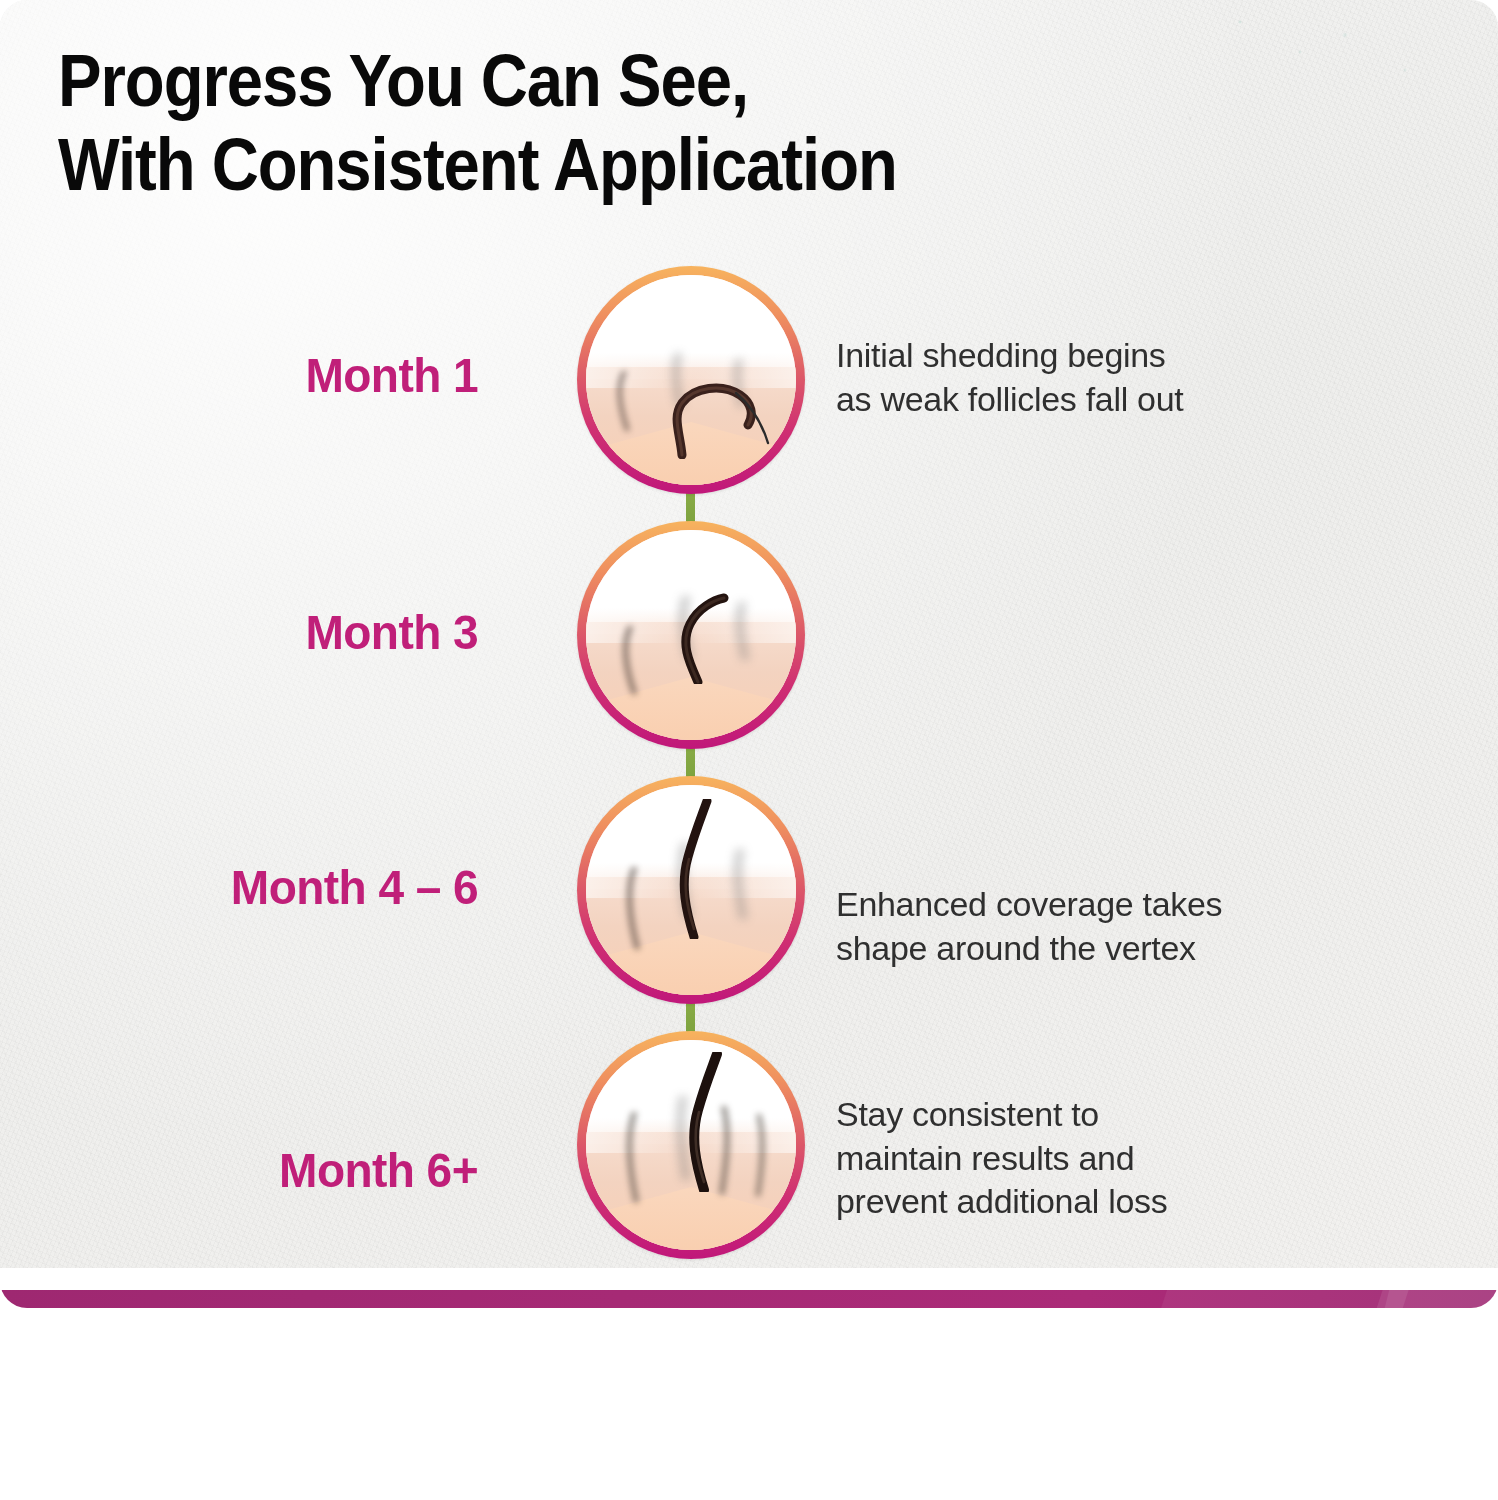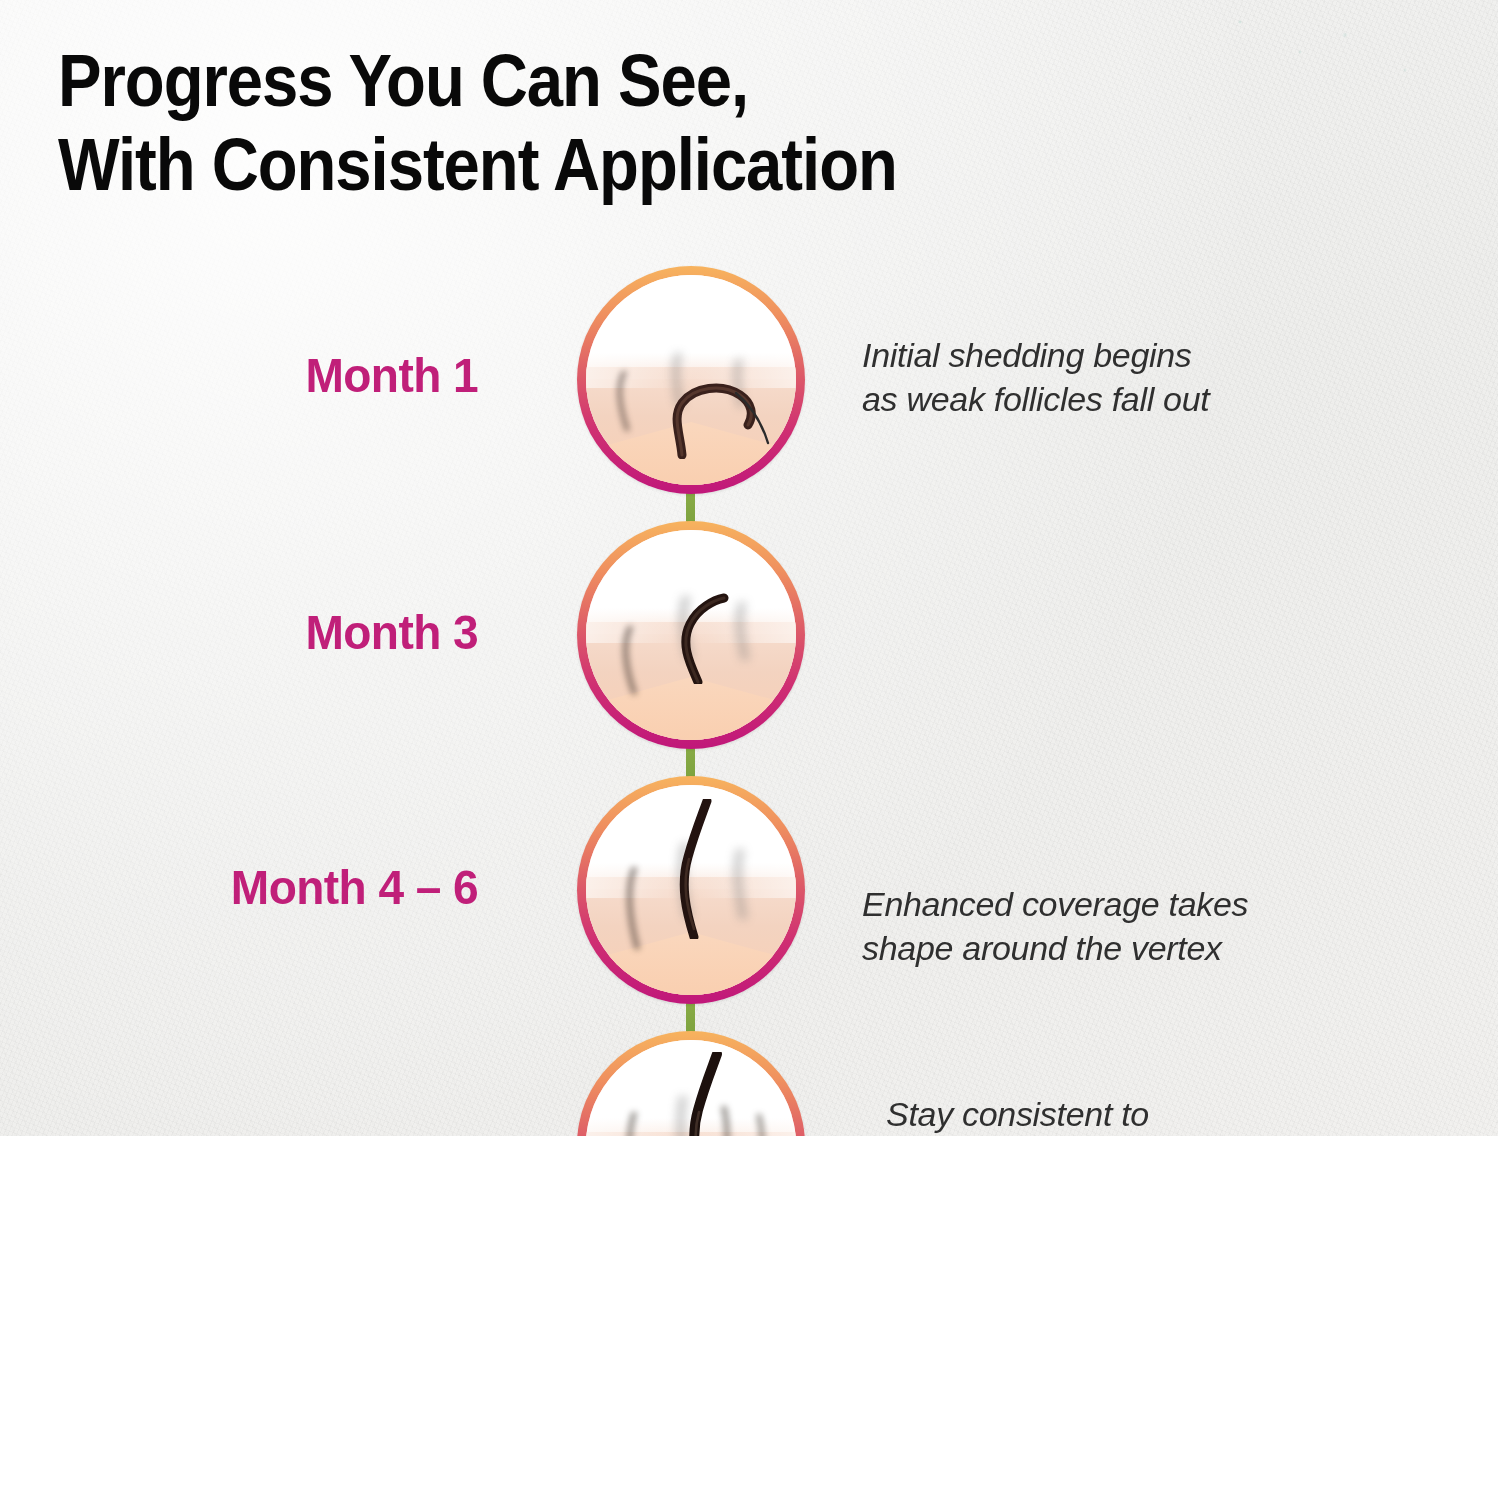--- a/index.html
+++ b/index.html
@@ -4,22 +4,23 @@
 <style>
   html,body{margin:0;padding:0;}
   body{
     width:1498px;height:1500px;
     background:#ffffff;
     font-family:"Liberation Sans", sans-serif;
     overflow:hidden;
   }
   .poster{
     position:relative;
-    width:1498px;height:1136px;
+    width:1498px;height:1308px;
     overflow:hidden;
+    border-radius:27px;
   }
 
   
   .paper{
     position:absolute;left:0;top:0;width:1498px;height:1268px;
     background:
       radial-gradient(circle at 18% 12%, rgba(255,255,255,0.9) 0%, rgba(255,255,255,0) 60%),
       repeating-linear-gradient(112deg, rgba(0,0,0,0.022) 0px, rgba(0,0,0,0.022) 1px, rgba(255,255,255,0) 1px, rgba(255,255,255,0) 4px),
       repeating-linear-gradient(22deg, rgba(0,0,0,0.018) 0px, rgba(0,0,0,0.018) 1px, rgba(255,255,255,0) 1px, rgba(255,255,255,0) 5px),
       repeating-linear-gradient(68deg, rgba(0,0,0,0.013) 0px, rgba(0,0,0,0.013) 2px, rgba(255,255,255,0) 2px, rgba(255,255,255,0) 7px),
@@ -115,25 +116,24 @@
     letter-spacing:-0.6px;
     color:#c01f79;
     transform:scaleX(0.96);
     transform-origin:right center;
     white-space:nowrap;
   }
 
   
   .desc{
     position:absolute;
-    left:862px;
+    left:836px;
     width:560px;
     font-size:34px;
     line-height:1.28;
-    font-style:italic;
     color:#2f2f2f;
     letter-spacing:-0.3px;
     white-space:pre-line;
   }
 
   
   .footer{
     position:absolute;left:0;top:1290px;width:1498px;height:210px;
     background:linear-gradient(105deg,#9e2871 0%, #a62a75 40%, #ab2b78 70%, #9d2570 100%);
     overflow:hidden;
@@ -347,21 +347,21 @@
           </div>
           <div class="hair" style="left:96px;top:12px;">
             <svg width="46" height="140" viewBox="0 0 46 140">
               <path d="M22 138 C14 112, 8 86, 16 58 C22 36, 30 16, 35 2" stroke="#1d110e" stroke-width="10" fill="none" stroke-linecap="round"></path>
               <path d="M16 58 C22 36, 30 16, 35 2" stroke="#1d110e" stroke-width="3.4" fill="none" stroke-linecap="round"></path>
               <path d="M22 130 C15 108, 10 86, 17 60" stroke="#6a5244" stroke-width="2.6" fill="none" stroke-linecap="round" opacity=".45"></path>
             </svg>
           </div>
         </div>
       </div>
-      <div class="desc" style="top:62px;margin-left:24px;">Stay consistent to
+      <div class="desc" style="top:62px;">Stay consistent to
 maintain results and
 prevent additional loss</div>
     </div>
 
   </div>
 
   <div class="footer">
     <div class="f-arc"></div>
     <div class="f-arc2"></div>
     <div class="f-blade1"></div>

